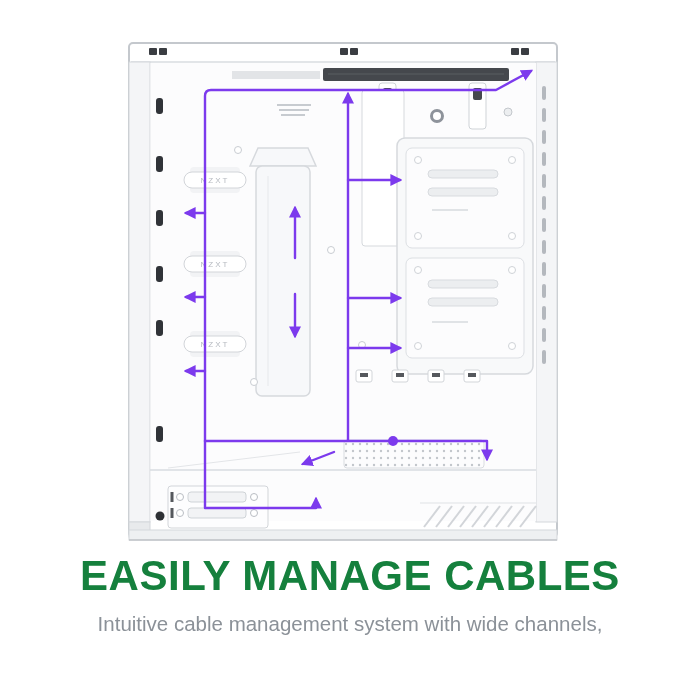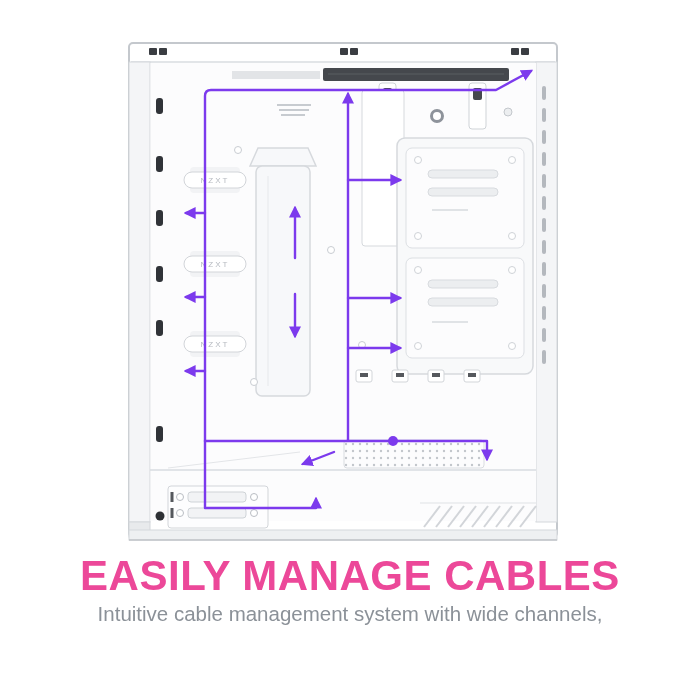--- a/index.html
+++ b/index.html
@@ -1,28 +1,29 @@
 <!DOCTYPE html>
 <html><head>
 <meta charset="utf-8">
 <style>
   html,body{margin:0;padding:0;background:#ffffff;}
   body{width:700px;height:700px;overflow:hidden;font-family:"Liberation Sans",sans-serif;}
   .stage{width:700px;height:700px;display:flex;flex-direction:column;align-items:center;}
   .case-wrap{width:700px;height:548px;flex:0 0 auto;}
   .headline{
     margin-top:4px;
-    color:#ec4899;
+    color:#15803d;
     font-size:42px;
     font-weight:bold;
     letter-spacing:.5px;
     text-align:center;
     white-space:nowrap;
   }
   .subtext{
+    margin-top:10px;
     color:#8b9198;
     font-size:20.5px;
     line-height:1.4;
     text-align:center;
   }
   svg text.strap{
     font-family:"Liberation Sans",sans-serif;
     font-size:8px;
     letter-spacing:2px;
     fill:#b6bac0;

